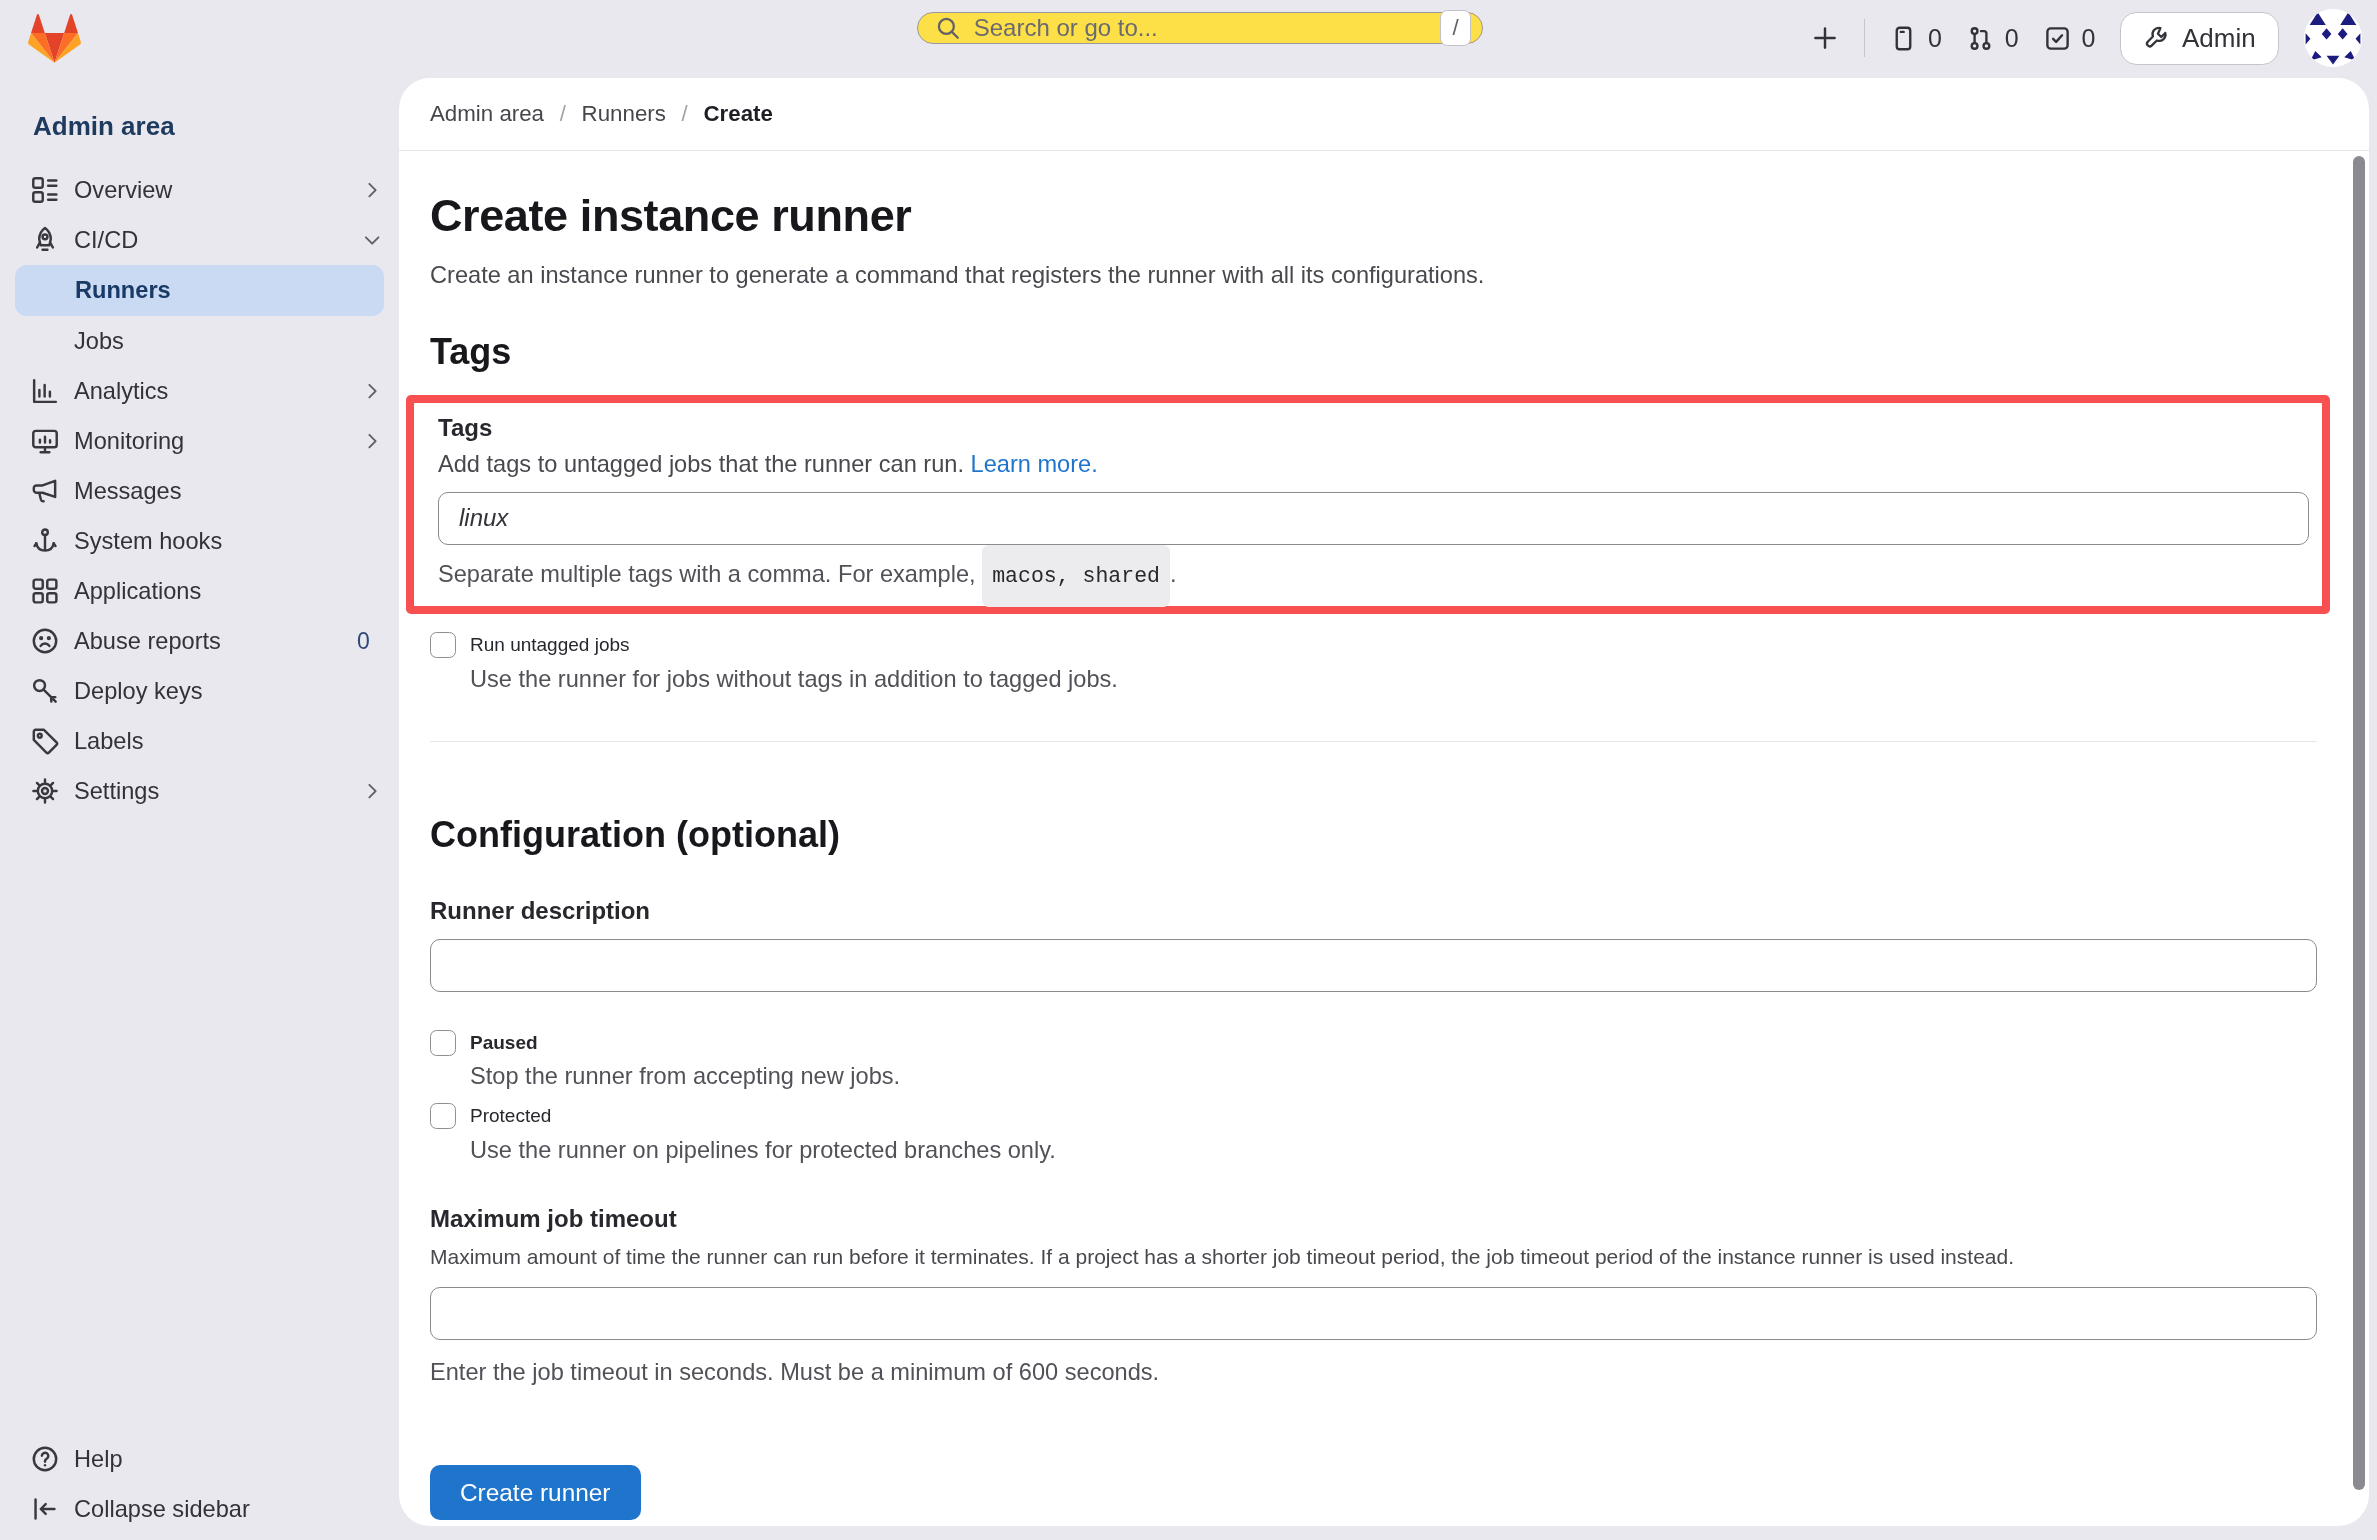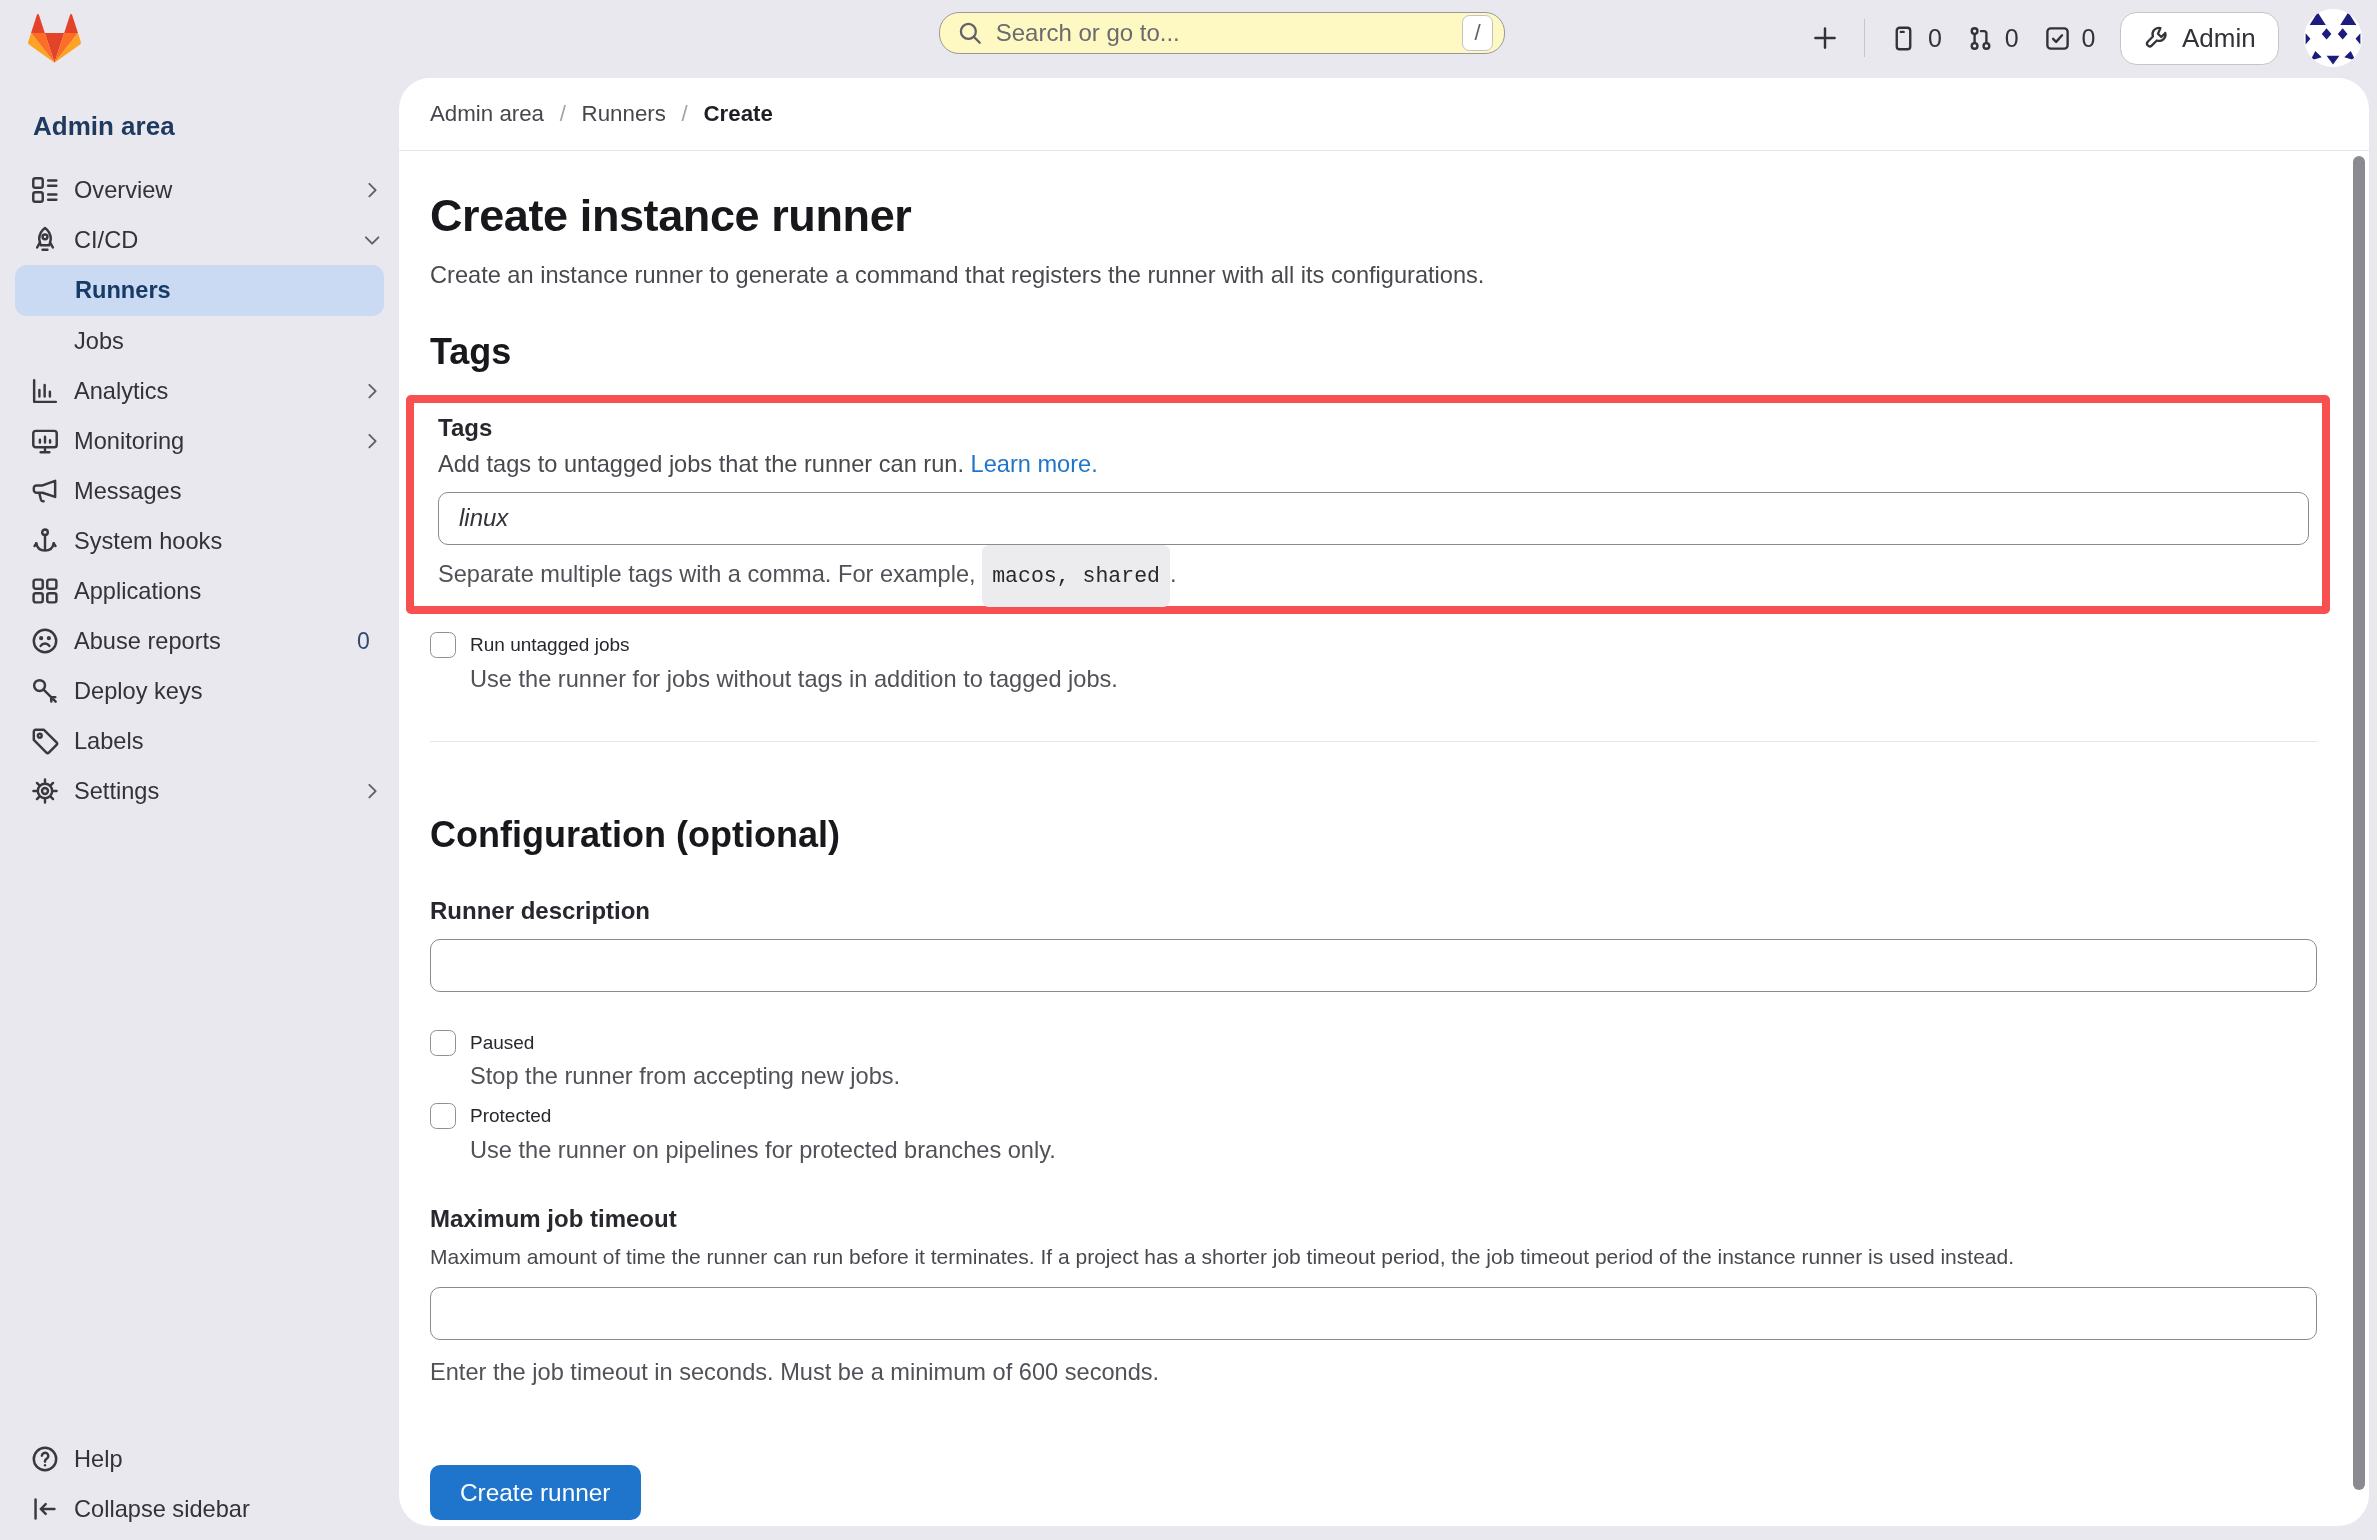--- a/index.html
+++ b/index.html
@@ -10,22 +10,22 @@
     color:#333238;
     overflow:hidden;
     position:relative;
   }
   svg.i { display:block; fill:none; stroke:currentColor; stroke-width:1.4; stroke-linecap:round; stroke-linejoin:round; }
 
   
   .topbar { position:absolute; top:0; left:0; right:0; height:76px; }
   .logo { position:absolute; left:26.5px; top:10.8px; width:55px; height:53px; }
   .search-box {
-    position:absolute; left:939px; top:12.4px; width:566px; height:42px;
-    background:#fef9c3; border:1.7px solid #99989e; border-radius:20px;
+    position:absolute; left:917px; top:12.4px; width:566px; height:32px;
+    background:#fde047; border:1.7px solid #99989e; border-radius:20px;
     display:flex; align-items:center; padding:0 10.8px 0 16.5px;
   }
   .search-box .sicon { color:#626168; flex:none; }
   .search-box input {
     flex:1; border:none; outline:none; background:transparent;
     font-family:"Liberation Sans",sans-serif; font-size:24px; color:#333238; margin-left:13.2px; min-width:0;
   }
   .search-box input::placeholder { color:#6b6a70; opacity:1; }
   .slash-chip {
     flex:none; width:31px; height:36px; border:1.7px solid #c2c1c7; border-radius:7.4px;
@@ -92,21 +92,21 @@
     border:1.7px solid #8a8a8f; border-radius:10px; background:#fff;
     font-family:"Liberation Sans",sans-serif; font-size:24px; color:#333238; padding:0 20px; outline:none;font-style:italic;
   }
   .input-help { margin-top:15px; font-size:23.6px; color:#535158; line-height:28px; }
   code.chip {
     font-family:"Liberation Mono",monospace; font-size:21.5px; color:#28272d;
     background:#ececef; border-radius:6.6px; padding:19px 10px;
   }
 
   .check-row { display:flex; align-items:center; margin-top:18px; }
-  .check-row.paused { margin-top:38px; }
+  .check-row.paused { margin-top:38px;font-weight:bold; }
   .check-row.protected { margin-top:13.2px; }
   .checkbox { width:26px; height:26px; border:1.7px solid #8f8e94; border-radius:6.6px; background:#fff; flex:none; }
   .check-label { margin-left:14px; font-size:19px; color:#28272d; line-height:26px; }
   .check-help { margin:6.6px 0 0 40px; font-size:23.6px; color:#535158; line-height:28px; }
 
   hr.divider { margin-top:48px; border:none; border-top:1.7px solid #e7e6ea; }
   .form-label { margin-top:43px; font-size:24px; font-weight:700; color:#28272d; }
   .form-label.timeout { margin-top:41px; }
   .form-desc { margin-top:10px; font-size:21px; color:#49484e; line-height:28px; }
   .text-input.timeout { margin-top:16.5px; }

